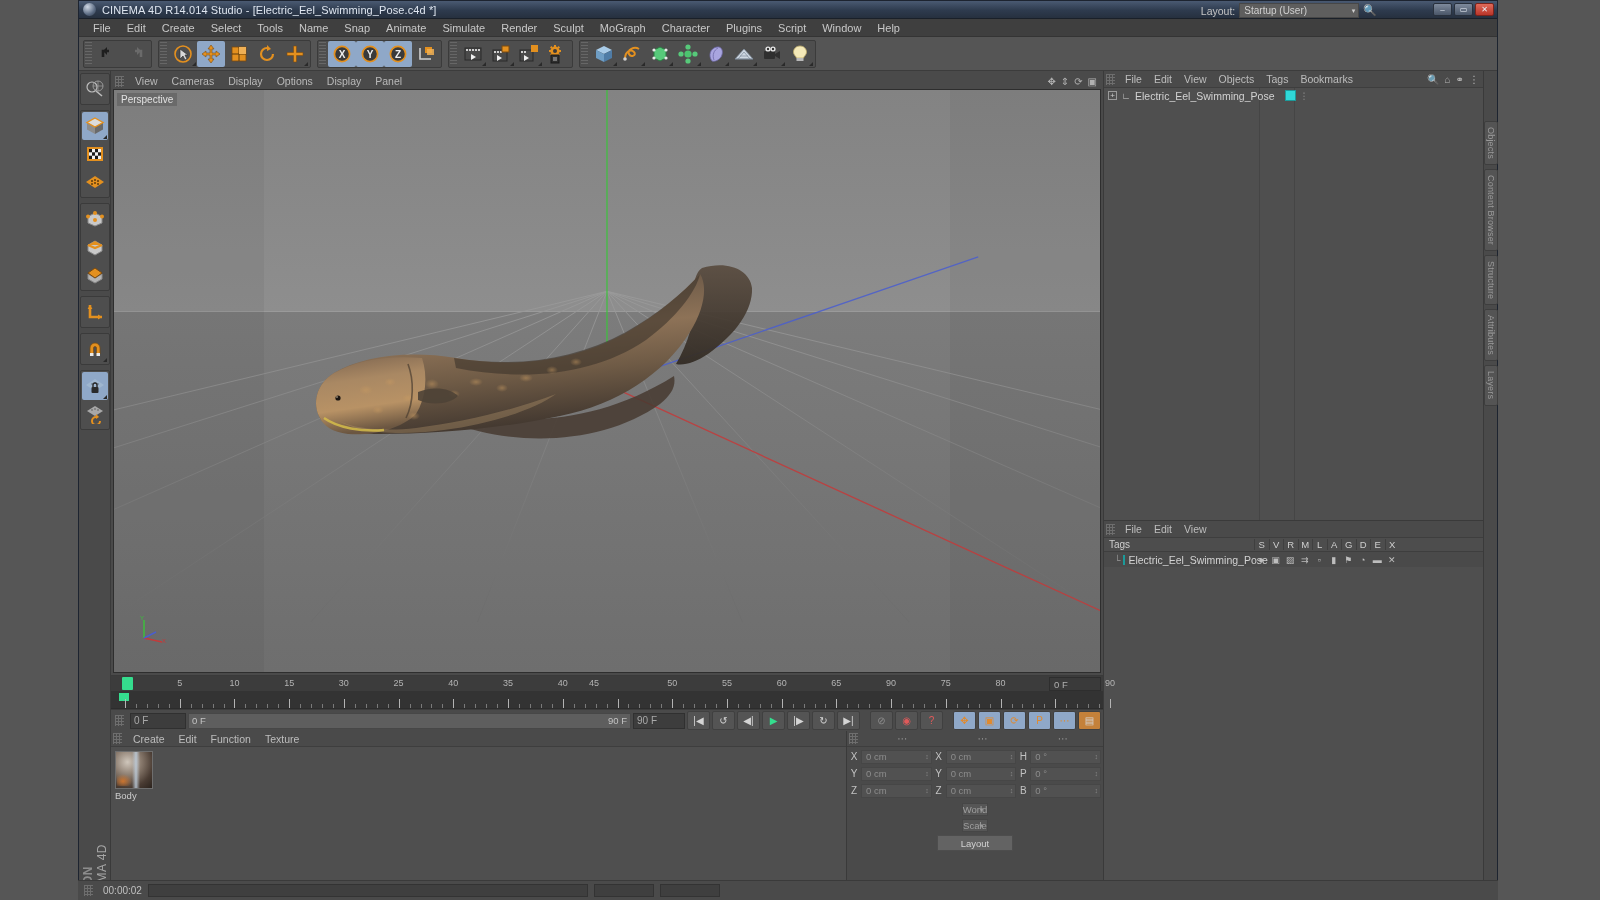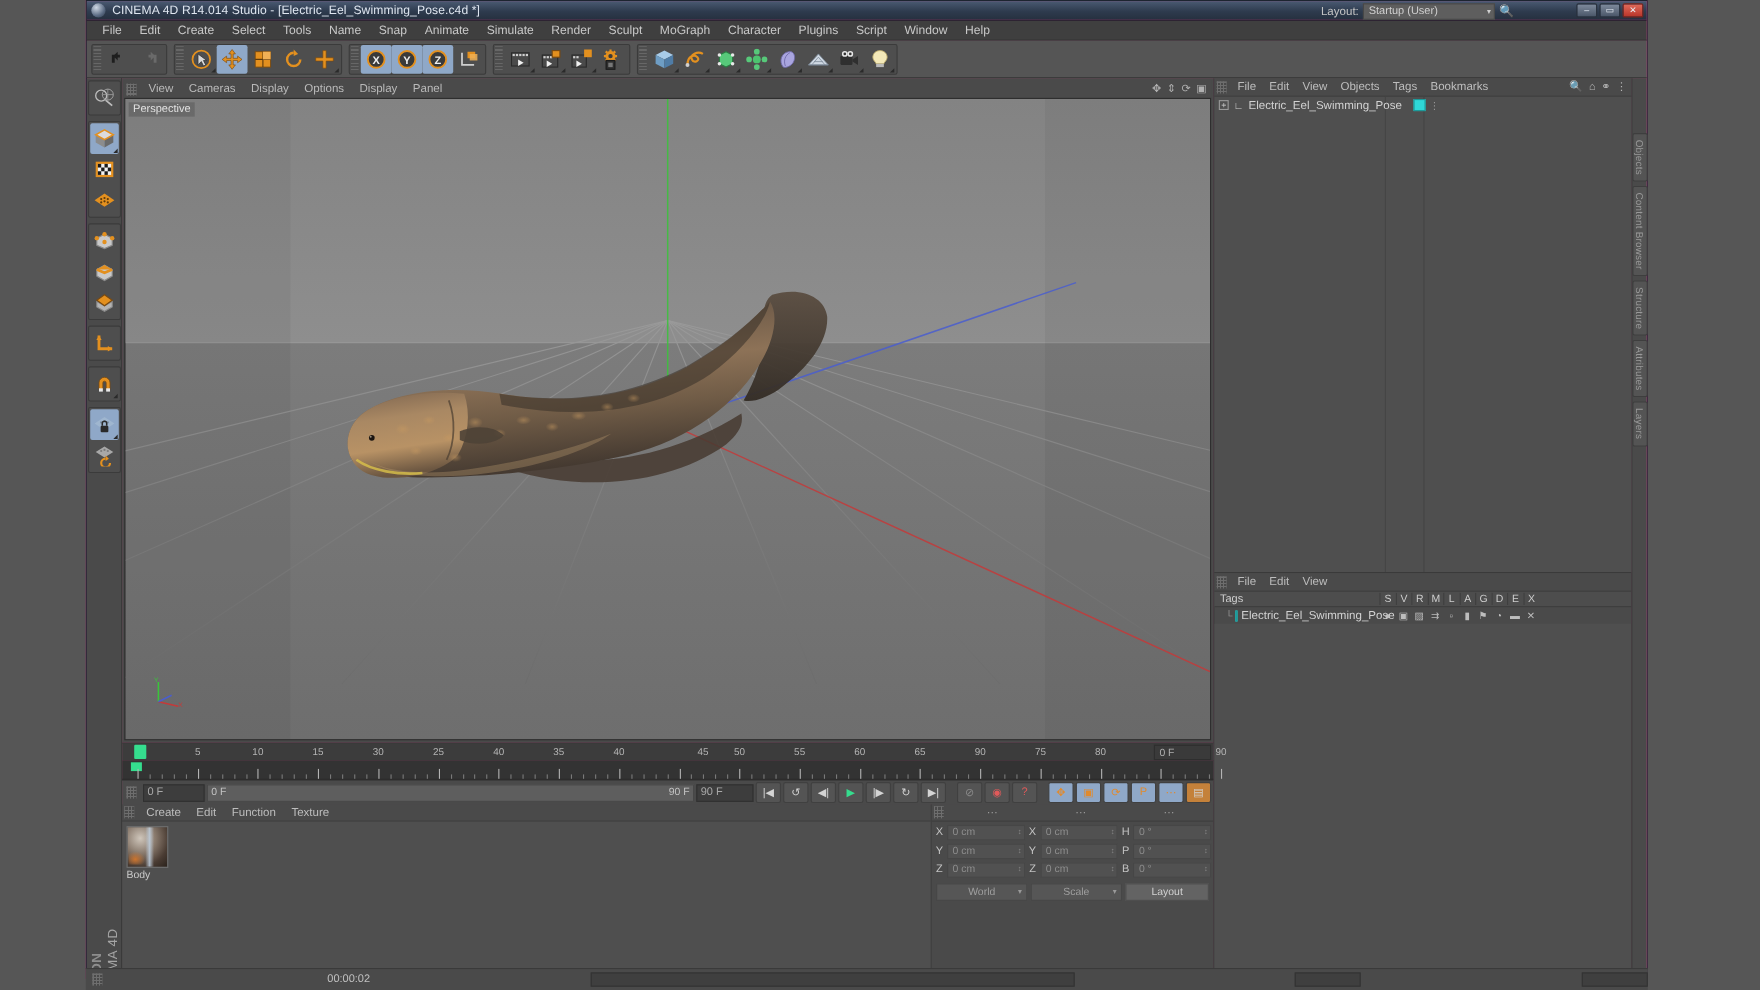--- a/index.html
+++ b/index.html
@@ -277,21 +277,21 @@
   .coords-head .ch { flex:1; text-align:center; }
   .coords-body { padding: 2px 2px 0 2px; }
   .crow { display:flex; align-items:center; height:15px; margin-bottom:2px; gap:2px; }
   .clab { width:10px; color:#c2c2c2; font-size:10px; text-align:center; flex:none; }
   .cfield {
     flex:1; height:14px; background:#515151; border:1px solid #464646;
     color:#8d8d8d; font-size:9.5px; display:flex; align-items:center; padding-left:4px;
     position:relative;
   }
   .cfield .sp { position:absolute; right:2px; color:#8a8a8a; font-size:7px; }
-  .coords-foot { display:flex; gap:3px; padding: 3px 4px; align-items:center; }
+  .coords-foot { display:flex; gap:3px; padding: 3px 4px; align-items:center;flex-direction:column; }
   .csel {
     flex:1; height:16px; background:#565656; border:1px solid #464646;
     color:#9f9f9f; font-size:9.5px; display:flex; align-items:center;
     justify-content:center; position:relative;
   }
   .csel::after { content:'▾'; position:absolute; right:4px; font-size:7px; color:#9a9a9a; }
   .capply {
     width:76px; height:16px; background:#636363; border:1px solid #4d4d4d;
     color:#d2d2d2; font-size:9.5px; display:flex; align-items:center; justify-content:center;
   }
@@ -339,21 +339,21 @@
   .lay-row { height:15px; display:flex; align-items:center; color:#d2d2d2; font-size:10.5px; }
   .lay-row .nm { width:150px; display:flex; align-items:center; gap:3px; padding-left:10px; }
   .lay-row .cc { width:14.5px; display:flex; align-items:center; justify-content:center; }
   .layer-body { flex:1; background:#4f4f4f; }
 
   
   .statusbar {
     position:absolute; left:78px; bottom:0; width:1420px; height:20px;
     background:#4a4a4a; border-top:1px solid #3a3a3a;
     display:flex; align-items:center; gap:6px; padding-left:4px;
-    color:#c0c0c0; font-size:10px;justify-content:space-between;
+    color:#c0c0c0; font-size:10px;
   }
   .sb-field { height:13px; background:#3f3f3f; border:1px solid #333; }
 
   
   .layout-sel {
     position:absolute; right:120px; top:2px;
     display:flex; align-items:center; gap:4px;
   }
   .layout-sel .lbl { color:#c4c4c4; font-size:10.5px; }
   .layout-sel .box {
@@ -889,21 +889,21 @@
           <div class="tl-ticks" id="tlticks">
               <div class="tl-num" style="left: 14px;">0</div>
               <div class="tl-num" style="left: 68.7222px;">5</div>
               <div class="tl-num" style="left: 123.444px;">10</div>
               <div class="tl-num" style="left: 178.167px;">15</div>
               <div class="tl-num" style="left: 232.889px;">30</div>
               <div class="tl-num" style="left: 287.611px;">25</div>
               <div class="tl-num" style="left: 342.333px;">40</div>
               <div class="tl-num" style="left: 397.056px;">35</div>
               <div class="tl-num" style="left: 451.778px;">40</div>
-              <div class="tl-num" style="left: 528px;">45</div>
+              <div class="tl-num" style="left: 483px;">45</div>
               <div class="tl-num" style="left: 561.222px;">50</div>
               <div class="tl-num" style="left: 615.944px;">55</div>
               <div class="tl-num" style="left: 670.667px;">60</div>
               <div class="tl-num" style="left: 725.389px;">65</div>
               <div class="tl-num" style="left: 780.111px;">90</div>
               <div class="tl-num" style="left: 834.833px;">75</div>
               <div class="tl-num" style="left: 889.556px;">80</div>
               <div class="tl-num" style="left: 944.278px;">85</div>
               <div class="tl-num" style="left: 999px;">90</div>
             </div>

